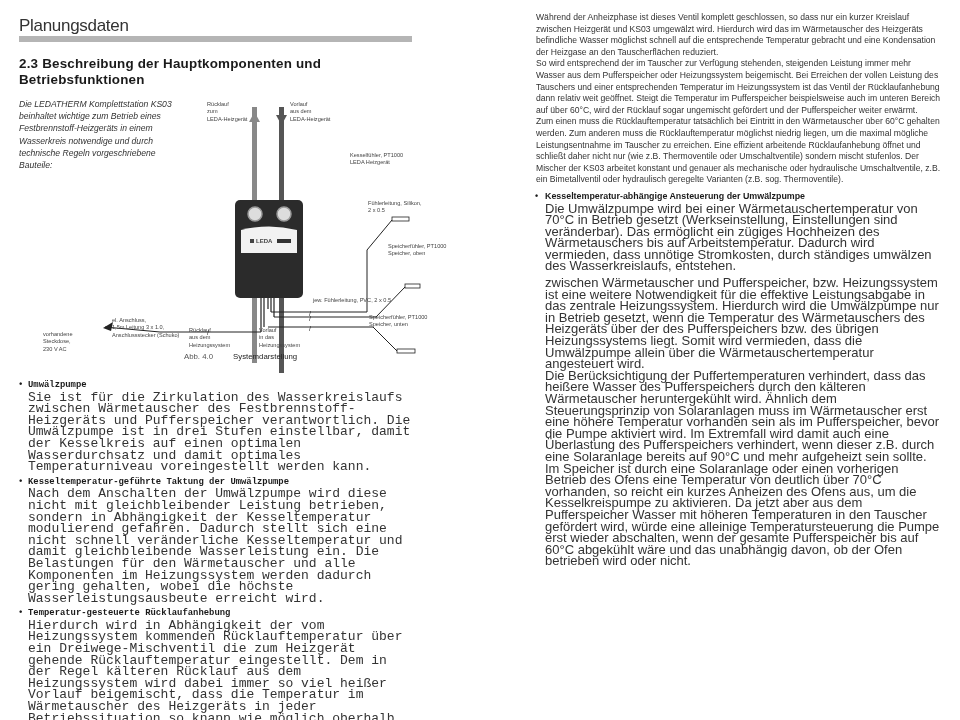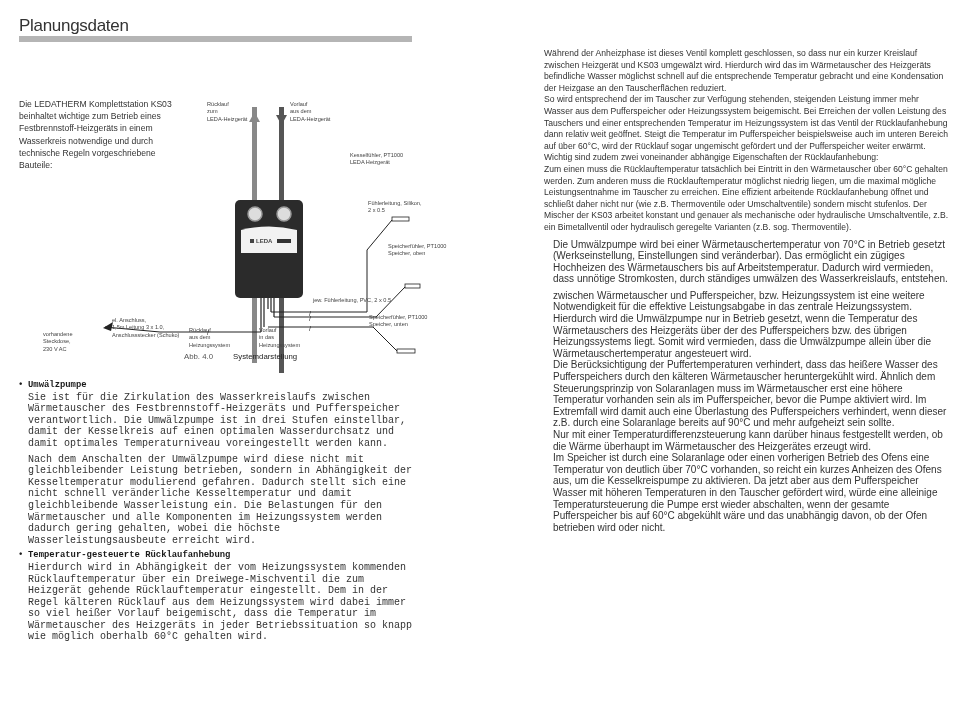--- a/index.html
+++ b/index.html
@@ -2,40 +2,41 @@
 <html><head>
 <meta charset="utf-8">
 <style>
   html,body{margin:0;padding:0;background:#fff;}
   body{width:960px;height:720px;position:relative;overflow:hidden;font-family:"Liberation Sans",sans-serif;color:#222;}
   .left{position:absolute;left:19px;top:0;width:393px;height:593px;}
   .right{position:absolute;left:536px;top:0;width:405px;height:720px;}
   .header-title{position:absolute;left:0;top:16px;font-size:17px;color:#333;letter-spacing:-0.3px;}
   .header-bar{position:absolute;left:0;top:36px;width:393px;height:6px;background:#b5b5b5;}
   .section-title{position:absolute;left:0;top:56px;width:360px;font-size:13.4px;font-weight:bold;line-height:16px;letter-spacing:0.2px;color:#1a1a1a;}
-  .intro{position:absolute;left:0;top:98px;width:158px;font-size:8.6px;line-height:12.2px;color:#333;}
+  .intro{position:absolute;left:0;top:98px;width:158px;font-size:8.6px;line-height:12.2px;color:#333;font-style:italic;}
   .diagram{position:absolute;left:28px;top:95px;width:380px;height:280px;}
   .dlabel{position:absolute;font-size:5.6px;line-height:7.4px;color:#444;white-space:nowrap;}
   .caption{position:absolute;left:165px;top:352px;font-size:7.8px;color:#555;}
   .caption b{font-weight:normal;color:#222;margin-left:20px;}
   .bullets{position:absolute;left:0;top:380px;width:395px;font-family:Liberation Mono, monospace;}
   .bullet{position:relative;padding-left:9px;margin-bottom:4px;}
   .bullet-title{font-size:8.9px;font-weight:bold;line-height:11.6px;color:#1a1a1a;}
   .bullet-title::before{content:"\2022";position:absolute;left:-1px;top:0;font-size:9px;}
-  .para{font-size:10px;line-height:11.6px;color:#333;}
+  .para{font-size:13px;line-height:11.6px;color:#333;}
   .rtext{font-size:8.6px;line-height:11.6px;color:#333;}
-  .rblock{position:absolute;left:8px;width:405px;margin-top:36px;}
+  .rblock{position:absolute;left:0;width:405px;}
 </style>
 </head>
 <body>
 
 <div class="left">
   <div class="header-title">Planungsdaten</div>
   <div class="header-bar"></div>
 
+  <div class="section-title">2.3 Beschreibung der Hauptkomponenten und Betriebsfunktionen</div>
   <div class="intro">Die LEDATHERM Komplettstation KS03 beinhaltet wichtige zum Betrieb eines Festbrennstoff-Heizgeräts in einem Wasserkreis notwendige und durch technische Regeln vorgeschriebene Bauteile:</div>
 
   <div class="diagram">
     <svg width="380" height="280" viewBox="0 0 380 280" style="position:absolute;left:0;top:0;">
 
       <rect x="205" y="12" width="5" height="95" fill="#888"></rect>
       <rect x="232" y="12" width="5" height="95" fill="#555"></rect>
       <polygon points="202,27 213,27 207.5,17" fill="#888"></polygon>
       <polygon points="229,20 240,20 234.5,30" fill="#555"></polygon>
 
@@ -106,40 +107,40 @@
   <div class="caption">
     <span>Abb. 4.0</span><b>Systemdarstellung</b>
   </div>
 
   <div class="bullets">
     <div class="bullet">
       <div class="bullet-title">Umwälzpumpe</div>
       <div class="para">Sie ist für die Zirkulation des Wasserkreislaufs zwischen Wärmetauscher des Festbrennstoff-Heizgeräts und Pufferspeicher verantwortlich. Die Umwälzpumpe ist in drei Stufen einstellbar, damit der Kesselkreis auf einen optimalen Wasserdurchsatz und damit optimales Temperaturniveau voreingestellt werden kann.</div>
     </div>
     <div class="bullet">
+      <div class="bullet-title">Kesseltemperatur-geführte Taktung der Umwälzpumpe</div>
       <div class="para">Nach dem Anschalten der Umwälzpumpe wird diese nicht mit gleichbleibender Leistung betrieben, sondern in Abhängigkeit der Kesseltemperatur modulierend gefahren. Dadurch stellt sich eine nicht schnell veränderliche Kesseltemperatur und damit gleichbleibende Wasserleistung ein. Die Belastungen für den Wärmetauscher und alle Komponenten im Heizungssystem werden dadurch gering gehalten, wobei die höchste Wasserleistungsausbeute erreicht wird.</div>
     </div>
     <div class="bullet">
       <div class="bullet-title">Temperatur-gesteuerte Rücklaufanhebung</div>
       <div class="para">Hierdurch wird in Abhängigkeit der vom Heizungssystem kommenden Rücklauftemperatur über ein Dreiwege-Mischventil die zum Heizgerät gehende Rücklauftemperatur eingestellt. Dem in der Regel kälteren Rücklauf aus dem Heizungssystem wird dabei immer so viel heißer Vorlauf beigemischt, dass die Temperatur im Wärmetauscher des Heizgeräts in jeder Betriebssituation so knapp wie möglich oberhalb 60°C gehalten wird.</div>
     </div>
   </div>
 </div>
 
 <div class="right">
   <div class="rblock" style="top:12px;">
     <div class="rtext">Während der Anheizphase ist dieses Ventil komplett geschlossen, so dass nur ein kurzer Kreislauf zwischen Heizgerät und KS03 umgewälzt wird. Hierdurch wird das im Wärmetauscher des Heizgeräts befindliche Wasser möglichst schnell auf die entsprechende Temperatur gebracht und eine Kondensation der Heizgase an den Tauscherflächen reduziert.</div>
     <div class="rtext">So wird entsprechend der im Tauscher zur Verfügung stehenden, steigenden Leistung immer mehr Wasser aus dem Pufferspeicher oder Heizungssystem beigemischt. Bei Erreichen der vollen Leistung des Tauschers und einer entsprechenden Temperatur im Heizungssystem ist das Ventil der Rücklaufanhebung dann relativ weit geöffnet. Steigt die Temperatur im Pufferspeicher beispielsweise auch im unteren Bereich auf über 60°C, wird der Rücklauf sogar ungemischt gefördert und der Pufferspeicher weiter erwärmt.</div>
-    <div class="rtext">Wichtig sind zudem zwei voneinander abhängige Eigenschaften der Rücklaufanhebung:</div>
     <div class="rtext">Zum einen muss die Rücklauftemperatur tatsächlich bei Eintritt in den Wärmetauscher über 60°C gehalten werden. Zum anderen muss die Rücklauftemperatur möglichst niedrig liegen, um die maximal mögliche Leistungsentnahme im Tauscher zu erreichen. Eine effizient arbeitende Rücklaufanhebung öffnet und schließt daher nicht nur (wie z.B. Thermoventile oder Umschaltventile) sondern mischt stufenlos. Der Mischer der KS03 arbeitet konstant und genauer als mechanische oder hydraulische Umschaltventile, z.B. ein Bimetallventil oder hydraulisch geregelte Varianten (z.B. sog. Thermoventile).</div>
 
     <div class="bullet" style="margin-top:5px;">
+      <div class="bullet-title">Kesseltemperatur-abhängige Ansteuerung der Umwälzpumpe</div>
       <div class="para">Die Umwälzpumpe wird bei einer Wärmetauschertemperatur von 70°C in Betrieb gesetzt (Werkseinstellung, Einstellungen sind veränderbar). Das ermöglicht ein zügiges Hochheizen des Wärmetauschers bis auf Arbeitstemperatur. Dadurch wird vermieden, dass unnötige Stromkosten, durch ständiges umwälzen des Wasserkreislaufs, entstehen.</div>
     </div>
 
     <div class="bullet" style="margin-top:5px;">
       <div class="para">zwischen Wärmetauscher und Pufferspeicher, bzw. Heizungssystem ist eine weitere Notwendigkeit für die effektive Leistungsabgabe in das zentrale Heizungssystem. Hierdurch wird die Umwälzpumpe nur in Betrieb gesetzt, wenn die Temperatur des Wärmetauschers des Heizgeräts über der des Pufferspeichers bzw. des übrigen Heizungssystems liegt. Somit wird vermieden, dass die Umwälzpumpe allein über die Wärmetauschertemperatur angesteuert wird.</div>
       <div class="para">Die Berücksichtigung der Puffertemperaturen verhindert, dass das heißere Wasser des Pufferspeichers durch den kälteren Wärmetauscher heruntergekühlt wird. Ähnlich dem Steuerungsprinzip von Solaranlagen muss im Wärmetauscher erst eine höhere Temperatur vorhanden sein als im Pufferspeicher, bevor die Pumpe aktiviert wird. Im Extremfall wird damit auch eine Überlastung des Pufferspeichers verhindert, wenn dieser z.B. durch eine Solaranlage bereits auf 90°C und mehr aufgeheizt sein sollte.</div>
-      <div class="para">Nur mit einer Temperaturdifferenzsteuerung kann darüber hinaus festgestellt werden, ob die Wärme überhaupt im Wärmetauscher des Heizgerätes erzeugt wird.</div>
       <div class="para">Im Speicher ist durch eine Solaranlage oder einen vorherigen Betrieb des Ofens eine Temperatur von deutlich über 70°C vorhanden, so reicht ein kurzes Anheizen des Ofens aus, um die Kesselkreispumpe zu aktivieren. Da jetzt aber aus dem Pufferspeicher Wasser mit höheren Temperaturen in den Tauscher gefördert wird, würde eine alleinige Temperatursteuerung die Pumpe erst wieder abschalten, wenn der gesamte Pufferspeicher bis auf 60°C abgekühlt wäre und das unabhängig davon, ob der Ofen betrieben wird oder nicht.</div>
     </div>
   </div>
 </div>
 
 </body></html>

